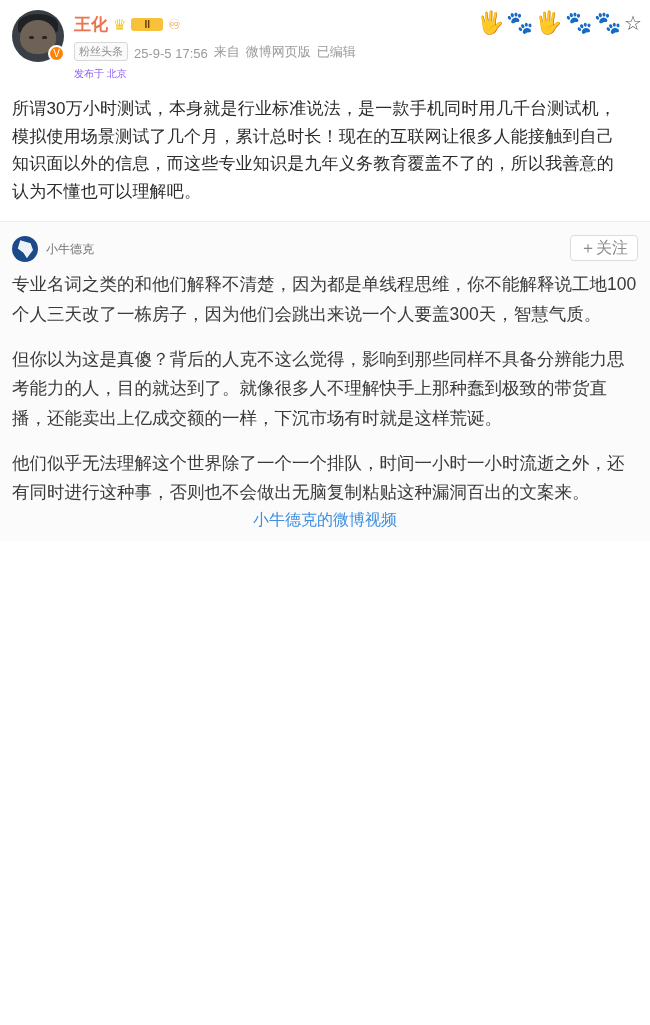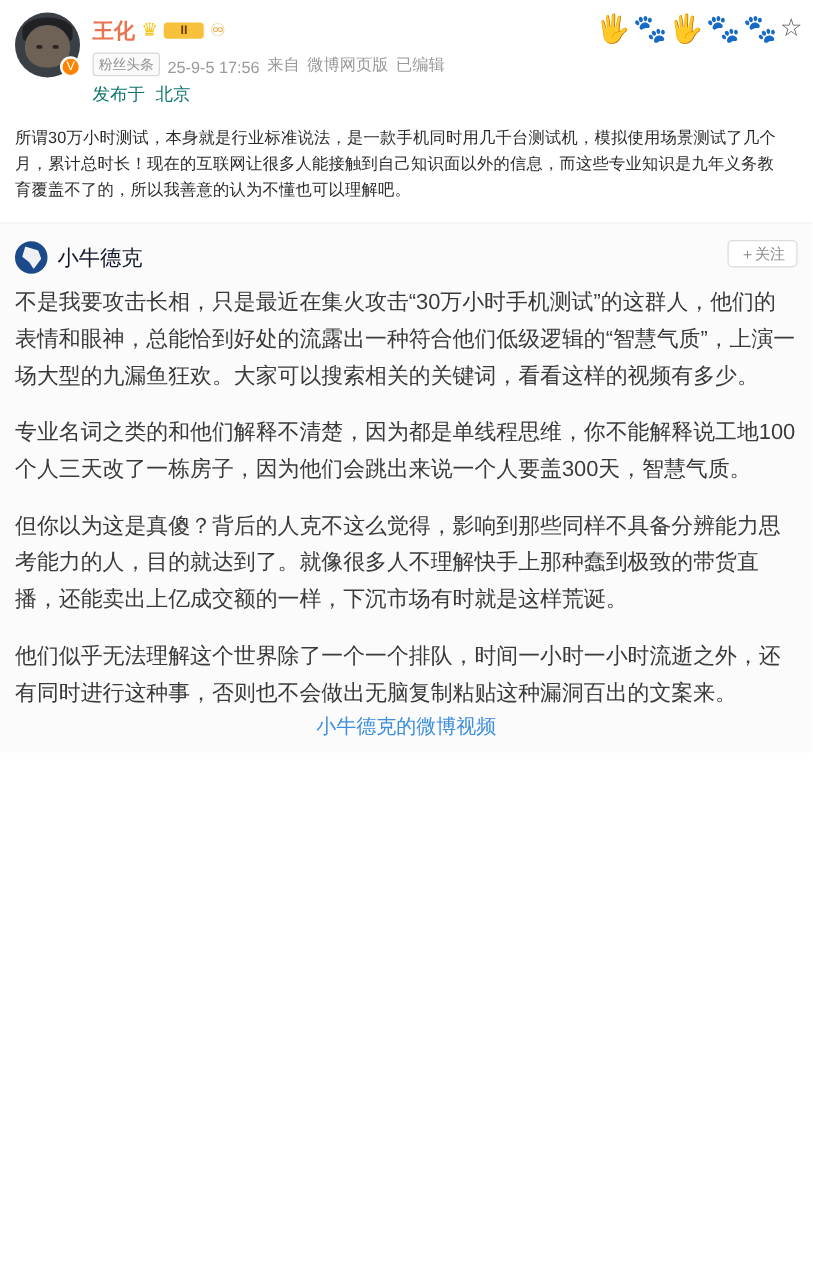--- a/index.html
+++ b/index.html
@@ -123,23 +123,22 @@
   .fans-tag {
     border: 1px solid #d8d8d8;
     border-radius: 3px;
     color: #8f8f8f;
     font-size: 11px;
     padding: 1px 4px;
     background: #fafafa;
   }
   .loc-row {
     margin-top: 6px;
-    font-size: 14px;
-    color: #0f766e;
-    font-family: Liberation Mono, monospace;
+    font-size: 10px;
+    color: #8b5cf6;
   }
 
   
   .paw-strip {
     position: absolute;
     right: 8px;
     top: 10px;
     display: flex;
     align-items: flex-start;
     gap: 2px;
@@ -149,21 +148,21 @@
     font-size: 22px;
     line-height: 26px;
     color: #333;
   }
   .paw.orange { color: #f2a03c; }
   .paw.star { color: #555; font-size: 20px; }
 
   
   .post-body {
     padding: 14px 28px 16px 12px;
-    font-size: 13px;
+    font-size: 17px;
     line-height: 1.62;
     color: #2b2b2b;
     letter-spacing: 0.2px;
   }
 
   .divider {
     height: 1px;
     background: #ededed;
     margin: 0;
   }
@@ -191,32 +190,32 @@
   }
   .repost-avatar .horse {
     position: absolute;
     left: 5px; top: 4px;
     width: 16px; height: 18px;
     background: #ffffff;
     clip-path: polygon(20% 0%, 85% 18%, 100% 55%, 62% 100%, 40% 70%, 5% 46%);
     opacity: 0.92;
   }
   .repost-name {
-    font-size: 17px;
-    color: #0f172a;
+    font-size: 12px;
+    color: #737373;
   }
   .follow-btn {
     position: absolute;
     right: 0;
     top: 1px;
     border: 1px solid #dcdcdc;
     border-radius: 4px;
     background: #fff;
     color: #8a8a8a;
-    font-size: 12px;
+    font-size: 16px;
     padding: 4px 9px;
     line-height: 1;
     cursor: pointer;
   }
   .repost-body {
     font-size: 17.5px;
     line-height: 1.68;
     color: #3a3a3a;
     padding-top: 6px;
   }
@@ -311,21 +310,20 @@
 
   <div class="repost-header">
     <div class="repost-avatar">
       <div class="horse"></div>
     </div>
     <span class="repost-name">小牛德克</span>
     <button class="follow-btn">＋关注</button>
   </div>
 
   <div class="repost-body">
-    <p>不是我要攻击长相，只是最近在集火攻击“30万小时手机测试”的这群人，他们的表情和眼神，总能恰到好处的流露出一种符合他们低级逻辑的“智慧气质”，上演一场大型的九漏鱼狂欢。大家可以搜索相关的关键词，看看这样的视频有多少。</p>
     <p>专业名词之类的和他们解释不清楚，因为都是单线程思维，你不能解释说工地100个人三天改了一栋房子，因为他们会跳出来说一个人要盖300天，智慧气质。</p>
     <p>但你以为这是真傻？背后的人克不这么觉得，影响到那些同样不具备分辨能力思考能力的人，目的就达到了。就像很多人不理解快手上那种蠢到极致的带货直播，还能卖出上亿成交额的一样，下沉市场有时就是这样荒诞。</p>
     <p>他们似乎无法理解这个世界除了一个一个排队，时间一小时一小时流逝之外，还有同时进行这种事，否则也不会做出无脑复制粘贴这种漏洞百出的文案来。</p>
   </div>
 
   <div class="video-link-row">
     <span>小牛德克的微博视频</span>
   </div>
 </div>
 

